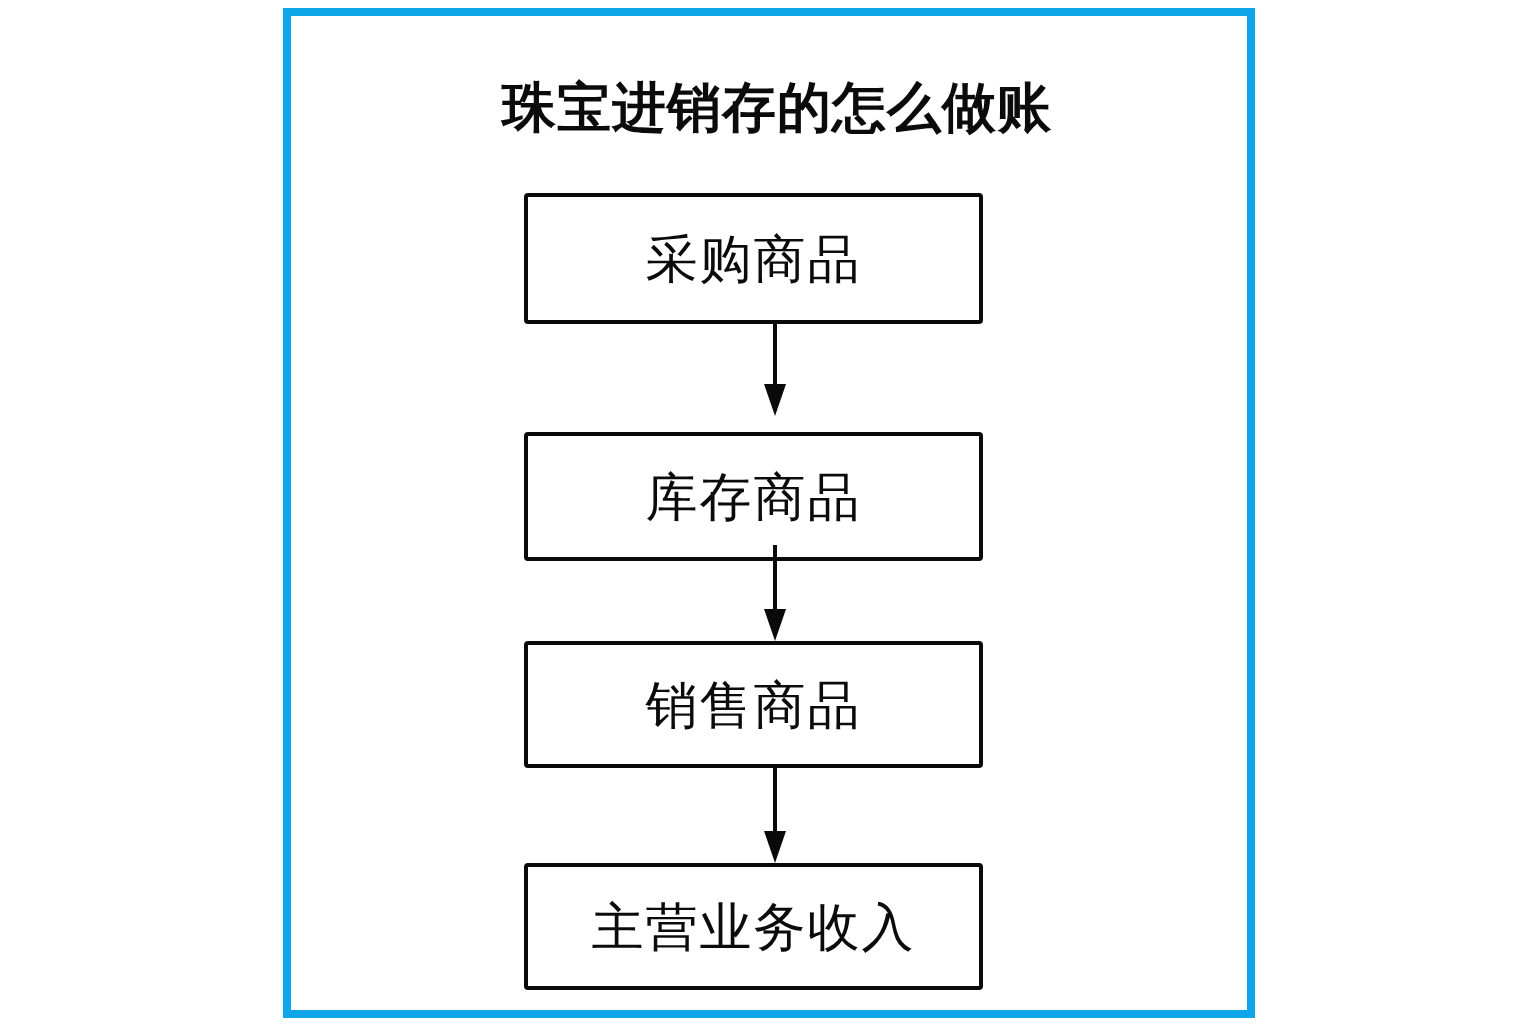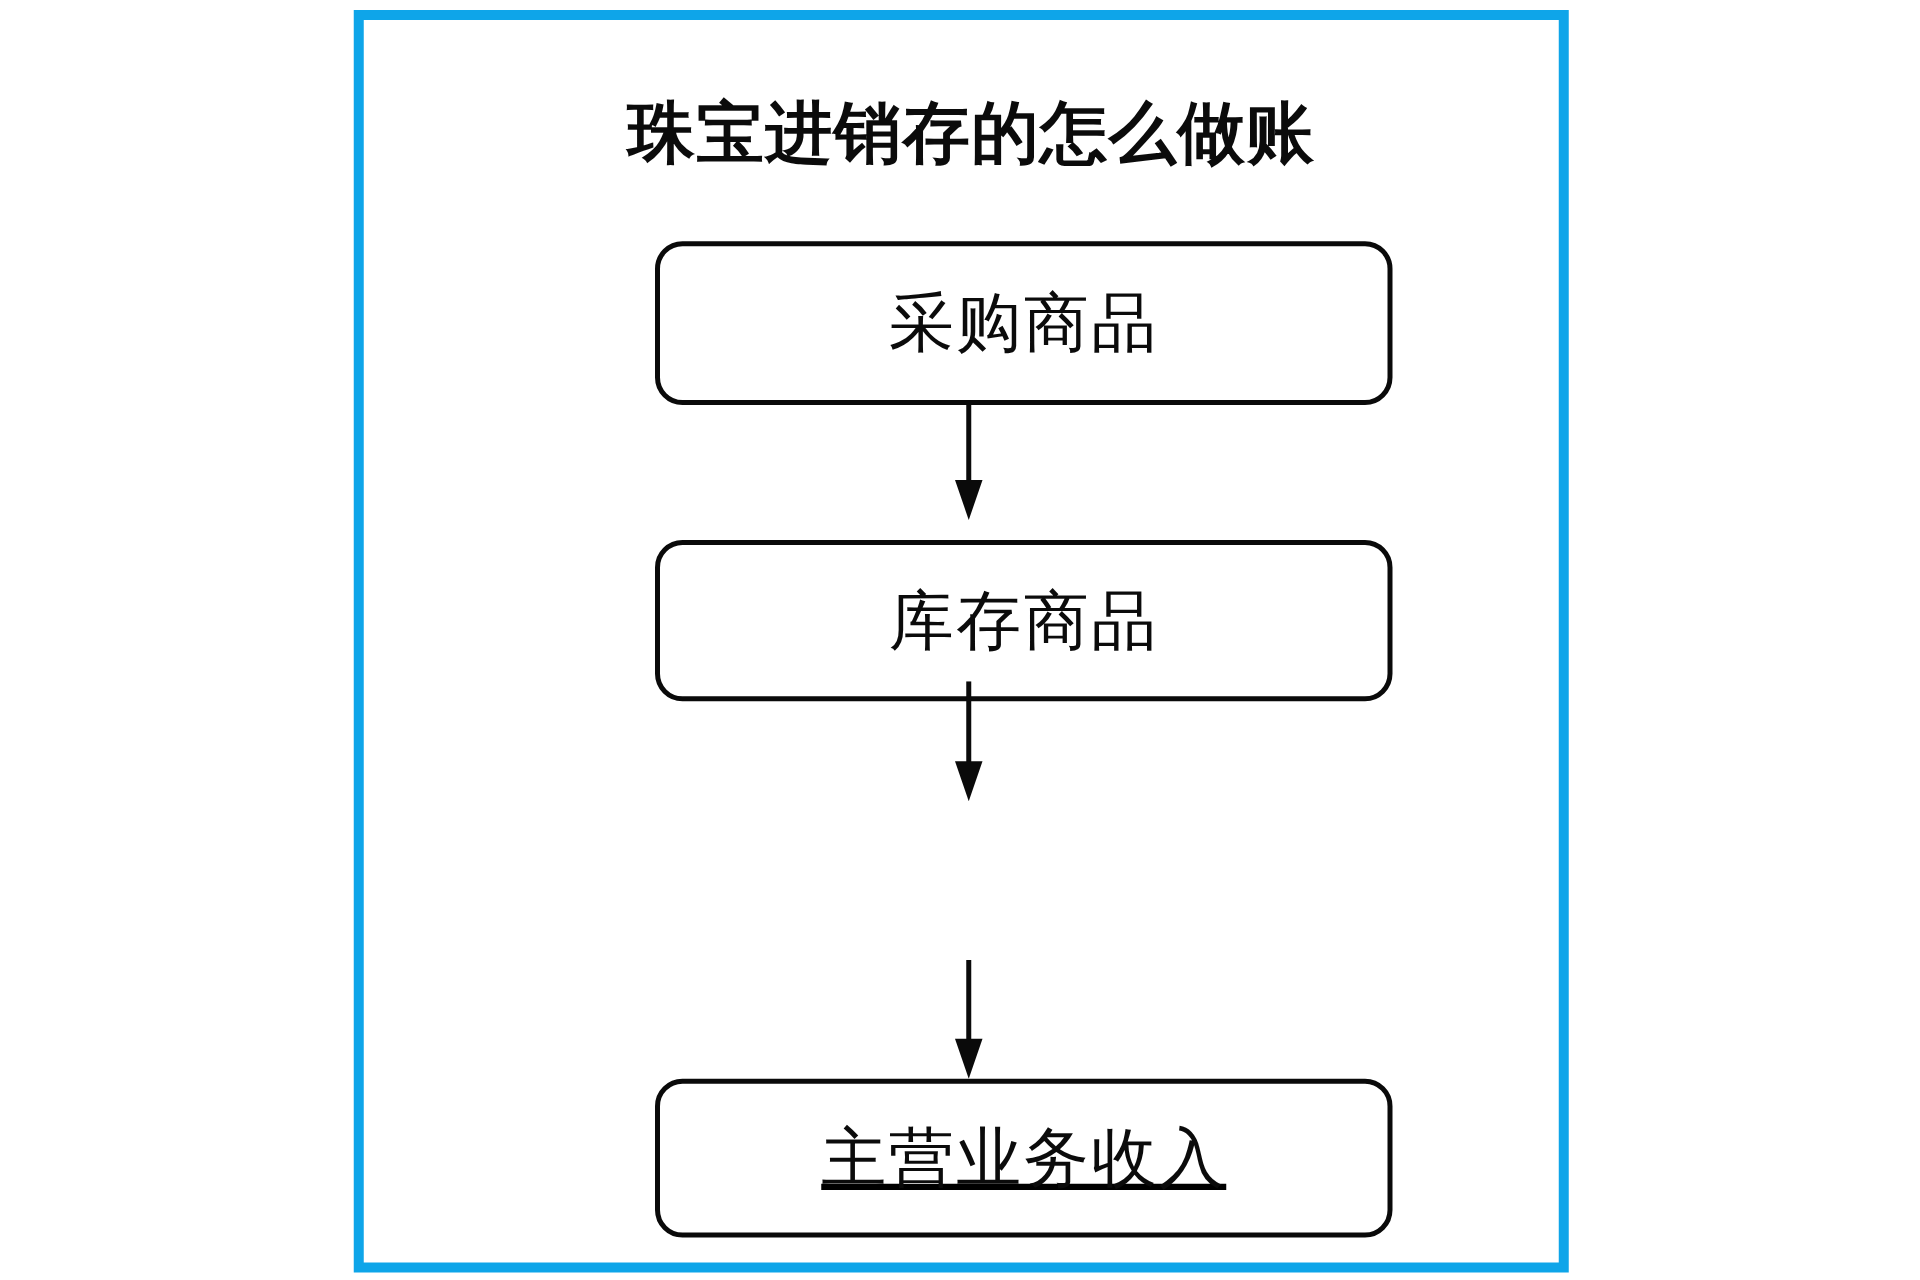--- a/index.html
+++ b/index.html
@@ -46,42 +46,42 @@
     line-height: 1.1;
     color: #0b0b0b;
     letter-spacing: 1px;
     white-space: nowrap;
   }
 
   
   .node {
     position: absolute;
     left: 233px;            
-    width: 590px;
+    width: 459px;
     box-sizing: border-box;
     border: 4px solid #0a0a0a;
-    border-radius: 22px;
+    border-radius: 4px;
     background: #ffffff;
     display: flex;
     align-items: center;
     justify-content: center;
   }
   .node-label {
     font-size: 52px;
     font-weight: 500;
     color: #0b0b0b;
     line-height: 1;
     letter-spacing: 2px;
     white-space: nowrap;
   }
 
   #node-0 { top: 177px; height: 131px; }   
   #node-1 { top: 416px; height: 129px; }   
   #node-2 { top: 625px; height: 127px; }   
-  #node-3 { top: 847px; height: 127px; text-decoration: underline; }   
+  #node-3 { top: 847px; height: 127px; }   
 
   
   .connector {
     position: absolute;
     left: 472px;            
     width: 24px;
   }
   #connector-0 { top: 308px; height: 92px; }
   #connector-1 { top: 529px; height: 96px; }
   #connector-2 { top: 752px; height: 95px; }
@@ -112,20 +112,23 @@
       <span class="node-label">库存商品</span>
     </div>
 
     <div class="connector" id="connector-1">
       <svg viewBox="0 0 24 96" preserveAspectRatio="none" aria-hidden="true">
         <line x1="12" y1="0" x2="12" y2="68" stroke="#0a0a0a" stroke-width="4"></line>
         <polygon points="12,96 1,64 23,64" fill="#0a0a0a"></polygon>
       </svg>
     </div>
 
+    <div class="node" id="node-2">
+      <span class="node-label">销售商品</span>
+    </div>
 
     <div class="connector" id="connector-2">
       <svg viewBox="0 0 24 95" preserveAspectRatio="none" aria-hidden="true">
         <line x1="12" y1="0" x2="12" y2="67" stroke="#0a0a0a" stroke-width="4"></line>
         <polygon points="12,95 1,63 23,63" fill="#0a0a0a"></polygon>
       </svg>
     </div>
 
     <div class="node" id="node-3">
       <span class="node-label">主营业务收入</span>

